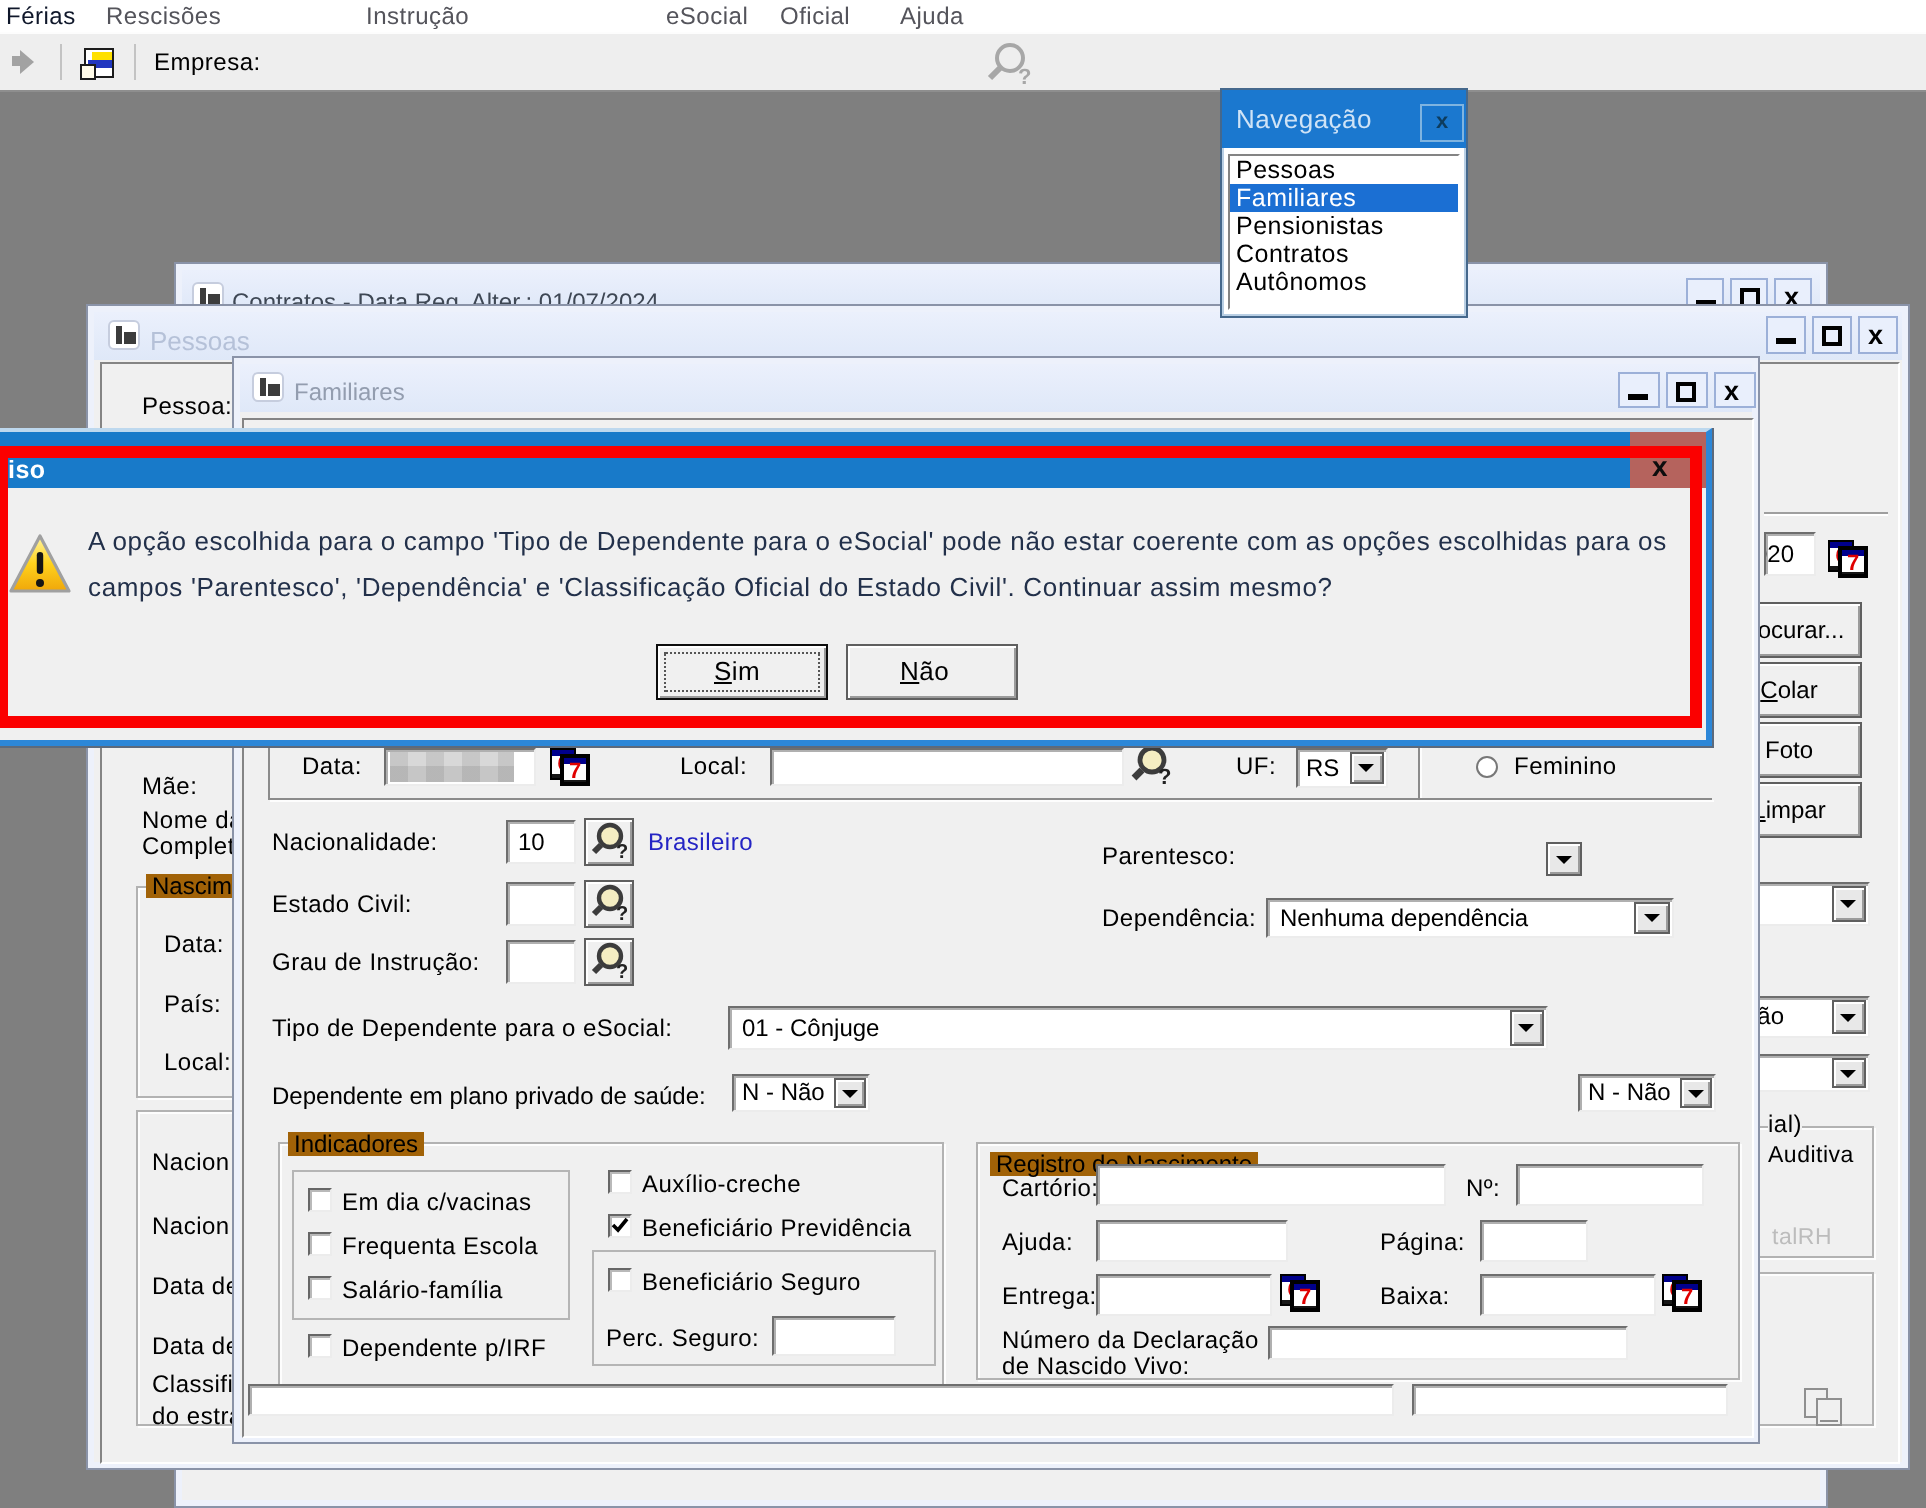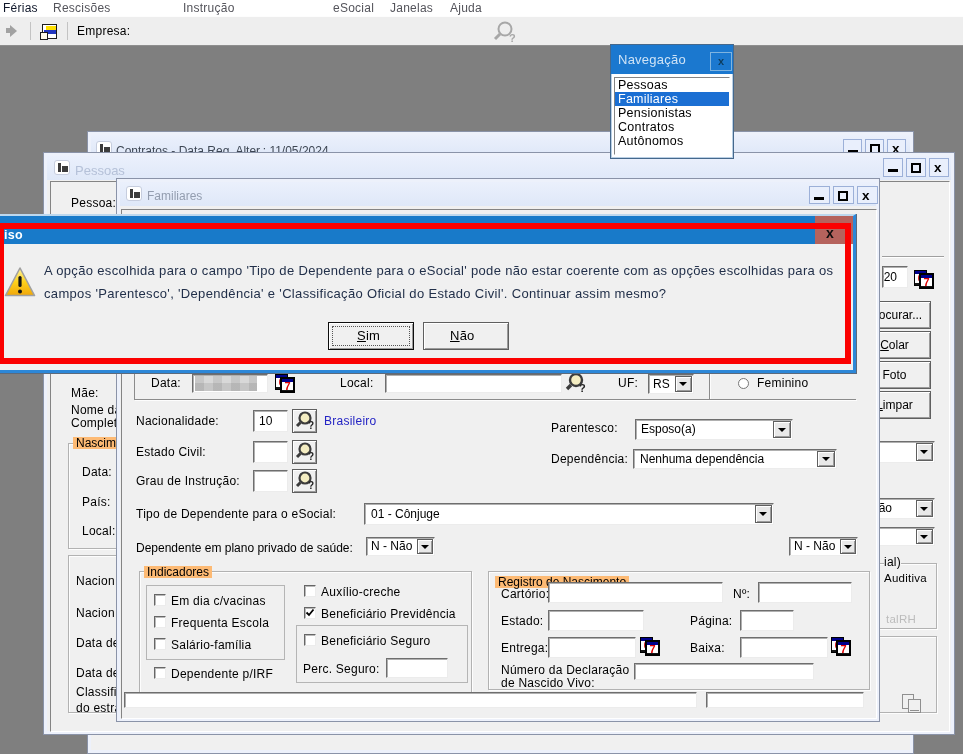--- a/index.html
+++ b/index.html
@@ -2,21 +2,21 @@
 <html><head><meta charset="utf-8">
 <style>
 *{margin:0;padding:0;box-sizing:border-box}
 html,body{width:963px;height:754px;overflow:hidden;background:#7f7f7f;font-family:"Liberation Sans",sans-serif}
 #pg{position:absolute;left:0;top:0;width:963px;height:754px;overflow:hidden}
 .a{position:absolute}
 .lb{position:absolute;font-size:12px;color:#000;white-space:nowrap;line-height:13px;letter-spacing:.25px}
 .inp{position:absolute;background:#fff;border:1px solid;border-color:#6e6e6e #ececec #ececec #6e6e6e;box-shadow:inset 1px 1px 0 rgba(80,80,80,.45)}
 .btn{position:absolute;background:#f0f0f0;border:1px solid #5f5f5f;box-shadow:inset 1px 1px 0 #fff,inset -1px -1px 0 #9b9b9b;font-size:12px;text-align:center;color:#000}
 .grp{position:absolute;border:1px solid #b2b2b2;box-shadow:1px 1px 0 #fdfdfd,inset 1px 1px 0 #fdfdfd}
-.glab{position:absolute;background:#fdba74;font-size:12px;line-height:12px;padding:0 3px;white-space:nowrap}
+.glab{position:absolute;background:#a16207;font-size:12px;line-height:12px;padding:0 3px;white-space:nowrap}
 .cb{position:absolute;width:12px;height:12px;background:#fff;border:1px solid;border-color:#666 #ececec #ececec #666;box-shadow:inset 1px 1px 0 rgba(80,80,80,.4)}
 .dn{position:absolute;width:0;height:0;border:4px solid transparent;border-top:4px solid #000;border-bottom:none}
 .abtn{position:absolute;background:#e8e8e8;border:1px solid #5f5f5f;box-shadow:inset 1px 1px 0 #fff,inset -1px -1px 0 #9b9b9b}
 .win{position:absolute;background:#f0f0f0;border:1px solid #8a93a8;box-shadow:inset 0 0 0 3px #edf1fb}
 .ttl{position:absolute;font-size:12px;white-space:nowrap}
 .wbtn{position:absolute;width:20px;height:19px;background:#e9effc;border:1px solid #9cb0d8;color:#000;font-weight:bold;text-align:center;font-size:12px;line-height:16px}
 .gmin{position:absolute;left:4px;top:10px;width:10px;height:3px;background:#000}
 .gmax{position:absolute;left:4px;top:4px;width:10px;height:10px;border:2px solid #000;background:transparent}
 .gx1{position:absolute;left:4px;top:1px;font:bold 13.5px "Liberation Sans",sans-serif;color:#000}
 .wicon{position:absolute;width:16px;height:15px;background:#fff;border:1px solid #c6cdde;border-radius:3px}
@@ -28,21 +28,21 @@
 <body>
 <div id="pg">
 
 <div class="a" style="left:0;top:0;width:963px;height:16px;background:#fff"></div>
 <div class="lb" style="left:3px;top:2px;color:#0f172a">Férias</div>
 <div class="lb" style="left:53px;top:2px;color:#54545b">Rescisões</div>
 <div class="lb" style="left:127px;top:2px;color:#ffffff">Folhas</div>
 <div class="lb" style="left:183px;top:2px;color:#54545b">Instrução</div>
 <div class="lb" style="left:262px;top:2px;color:#ffffff">Consultas</div>
 <div class="lb" style="left:333px;top:2px;color:#54545b">eSocial</div>
-<div class="lb" style="left:390px;top:2px;color:#54545b">Janelas</div>
+<div class="lb" style="left:390px;top:2px;color:#54545b">Oficial</div>
 <div class="lb" style="left:450px;top:2px;color:#54545b">Ajuda</div>
 
 <div class="a" style="left:0;top:16px;width:963px;height:29px;background:#eeeeee;border-top:1px solid #fdfdfd"></div>
 <div class="a" style="left:0;top:45px;width:963px;height:1px;background:#8e8e8e"></div>
 
 <div class="a" style="left:6px;top:28px;width:5px;height:5px;background:#a2a2a2"></div>
 <div class="a" style="left:10px;top:25px;width:0;height:0;border:6px solid transparent;border-left:7px solid #a2a2a2;border-right:none"></div>
 <div class="a" style="left:30px;top:22px;width:1px;height:18px;background:#c3c3c3"></div>
 
 <div class="a" style="left:42px;top:24px;width:15px;height:15px;background:#fff;border:1px solid #1c1c1c"></div>
@@ -57,21 +57,21 @@
 <line x1="7" y1="14" x2="2" y2="19" stroke="#a7a7a7" stroke-width="3"></line>
 <text x="16" y="22" font-size="11" font-weight="bold" fill="#a7a7a7">?</text>
 </svg>
 
 <div class="win" style="left:87px;top:131px;width:827px;height:623px">
  <div class="a" style="position:absolute;left:3px;right:3px;top:3px;height:20px;background:linear-gradient(#ebf0fc,#dfe8f8)"></div>
  <div class="wicon" style="left:8px;top:9px">
         <i></i>
         <b></b>
       </div>
- <div class="ttl" style="left:28px;top:12px;color:#3e4754">Contratos - Data Reg. Alter.: 11/05/2024</div>
+ <div class="ttl" style="left:28px;top:12px;color:#3e4754">Contratos - Data Reg. Alter.: 01/07/2024</div>
  <div class="wbtn" style="left:755px;top:7px;width:19px;height:19px">
         <span class="gmin"></span>
       </div>
  <div class="wbtn" style="left:777px;top:7px;width:19px;height:19px">
         <span class="gmax"></span>
       </div>
  <div class="wbtn" style="left:799px;top:7px;width:19px;height:19px">
         <span class="gx1">x</span>
       </div>
 </div>
@@ -229,23 +229,20 @@
 <div class="lb" style="left:136px;top:475px">Grau de Instrução:</div>
 <div class="inp" style="left:253px;top:470px;width:35px;height:22px"></div>
 <div class="btn" style="left:292px;top:469px;width:25px;height:24px"></div>
 <svg class="mag" style="left:294px;top:470px" width="24" height="23" viewBox="0 0 24 23">
 <circle cx="11" cy="8" r="5.5" fill="#f4edc2" stroke="#3c3c3c" stroke-width="2.2"></circle>
 <line x1="6.5" y1="12.5" x2="3" y2="16" stroke="#3c3c3c" stroke-width="3"></line>
 <text x="14" y="19" font-size="10" font-weight="bold" fill="#222">?</text>
 </svg>
 
 <div class="lb" style="left:551px;top:422px">Parentesco:</div>
-<div class="inp" style="left:635px;top:419px;width:158px;height:21px;font-size:12px;line-height:19px">
-      <span style="position:absolute;left:5px">Esposo(a)</span>
-    </div>
 <div class="abtn" style="left:773px;top:421px;width:18px;height:17px"></div>
 <div class="dn" style="left:778px;top:428px"></div>
 <div class="lb" style="left:551px;top:453px">Dependência:</div>
 <div class="inp" style="left:633px;top:449px;width:204px;height:20px;font-size:12px;line-height:18px">
       <span style="position:absolute;left:6px">Nenhuma dependência</span>
     </div>
 <div class="abtn" style="left:817px;top:451px;width:18px;height:16px"></div>
 <div class="dn" style="left:822px;top:457px"></div>
 
 <div class="lb" style="left:136px;top:508px">Tipo de Dependente para o eSocial:</div>
@@ -291,21 +288,21 @@
 <div class="lb" style="left:321px;top:635px">Beneficiário Seguro</div>
 <div class="lb" style="left:303px;top:663px">Perc. Seguro:</div>
 <div class="inp" style="left:386px;top:658px;width:62px;height:20px"></div>
 
 <div class="grp" style="left:488px;top:571px;width:382px;height:119px"></div>
 <div class="glab" style="left:495px;top:576px">Registro de Nascimento</div>
 <div class="lb" style="left:501px;top:588px">Cartório:</div>
 <div class="inp" style="left:548px;top:582px;width:175px;height:21px"></div>
 <div class="lb" style="left:733px;top:588px">Nº:</div>
 <div class="inp" style="left:758px;top:582px;width:94px;height:21px"></div>
-<div class="lb" style="left:501px;top:615px">Estado:</div>
+<div class="lb" style="left:501px;top:615px">Ajuda:</div>
 <div class="inp" style="left:548px;top:610px;width:96px;height:21px"></div>
 <div class="lb" style="left:690px;top:615px">Página:</div>
 <div class="inp" style="left:740px;top:610px;width:54px;height:21px"></div>
 <div class="lb" style="left:501px;top:642px">Entrega:</div>
 <div class="inp" style="left:548px;top:637px;width:88px;height:21px"></div>
 <div class="a" style="left:640px;top:637px;width:20px;height:18px">
  <div class="a" style="left:0;top:0;width:13px;height:16px;background:#fff;border:1px solid #000"></div>
  <div class="a" style="left:1px;top:1px;width:11px;height:3px;background:#00008c"></div>
  <div class="a" style="left:1px;top:5px;width:11px;color:#d80000;font-size:10px;font-weight:bold;line-height:8px;text-align:center">6</div>
  <div class="a" style="left:1px;top:13px;width:11px;height:2px;background:#161616"></div>

